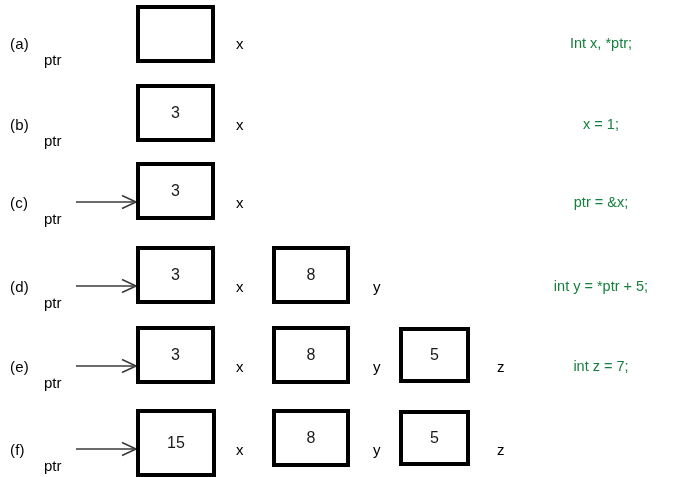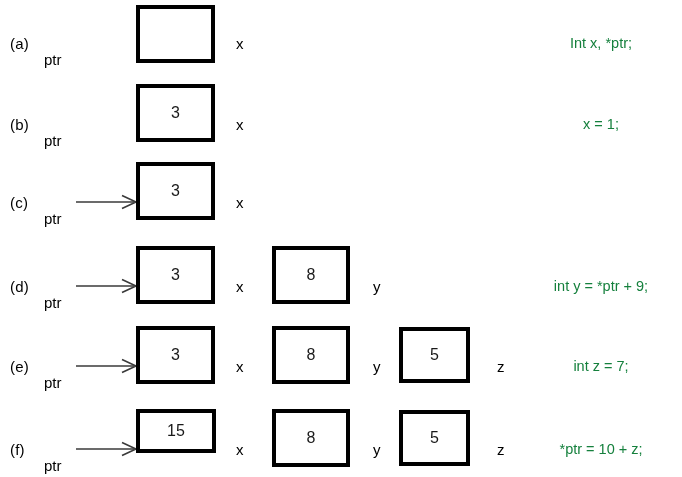--- a/index.html
+++ b/index.html
@@ -66,21 +66,21 @@
     color: #1a1a1a;
   }
   .box-x {
     left: 136px;
     width: 79px;
     height: 58px;
   }
   .box-x.wide {
     left: 136px;
     width: 80px;
-    height: 44px;
+    height: 68px;
     text-align: center;
   }
   .box-y {
     left: 272px;
     width: 78px;
     height: 58px;
   }
   .box-z {
     left: 399px;
     width: 71px;
@@ -136,38 +136,39 @@
     <span class="row-label">(c)</span>
     <span class="ptr-label">ptr</span>
     <svg class="arrow" viewBox="0 0 62 16">
       <line x1="0" y1="8" x2="58" y2="8" stroke="#3a3a3a" stroke-width="1.6"></line>
       <polyline points="46,1.5 60,8 46,14.5" fill="none" stroke="#3a3a3a" stroke-width="1.6"></polyline>
     </svg>
     <div class="box box-x" style="top:0px;">
       <span>3</span>
     </div>
     <span class="var-label var-x">x</span>
+    <span class="code">ptr = &amp;x;</span>
   </div>
 
   <div class="row" style="top:246px;">
     <span class="row-label">(d)</span>
     <span class="ptr-label">ptr</span>
     <svg class="arrow" viewBox="0 0 62 16">
       <line x1="0" y1="8" x2="58" y2="8" stroke="#3a3a3a" stroke-width="1.6"></line>
       <polyline points="46,1.5 60,8 46,14.5" fill="none" stroke="#3a3a3a" stroke-width="1.6"></polyline>
     </svg>
     <div class="box box-x" style="top:0px;">
       <span>3</span>
     </div>
     <span class="var-label var-x">x</span>
     <div class="box box-y" style="top:0px;">
       <span>8</span>
     </div>
     <span class="var-label var-y">y</span>
-    <span class="code">int y = *ptr + 9;</span>
+    <span class="code">int y = *ptr + 5;</span>
   </div>
 
   <div class="row" style="top:326px;">
     <span class="row-label">(e)</span>
     <span class="ptr-label">ptr</span>
     <svg class="arrow" viewBox="0 0 62 16">
       <line x1="0" y1="8" x2="58" y2="8" stroke="#3a3a3a" stroke-width="1.6"></line>
       <polyline points="46,1.5 60,8 46,14.5" fill="none" stroke="#3a3a3a" stroke-width="1.6"></polyline>
     </svg>
     <div class="box box-x" style="top:0px;">
@@ -197,16 +198,15 @@
     </div>
     <span class="var-label var-x">x</span>
     <div class="box box-y" style="top:0px;">
       <span>8</span>
     </div>
     <span class="var-label var-y">y</span>
     <div class="box box-z" style="top:1px;">
       <span>5</span>
     </div>
     <span class="var-label var-z">z</span>
-    <span class="code">*ptr = 10 + z;</span>
   </div>
 
 </div>
 
 </body></html>

